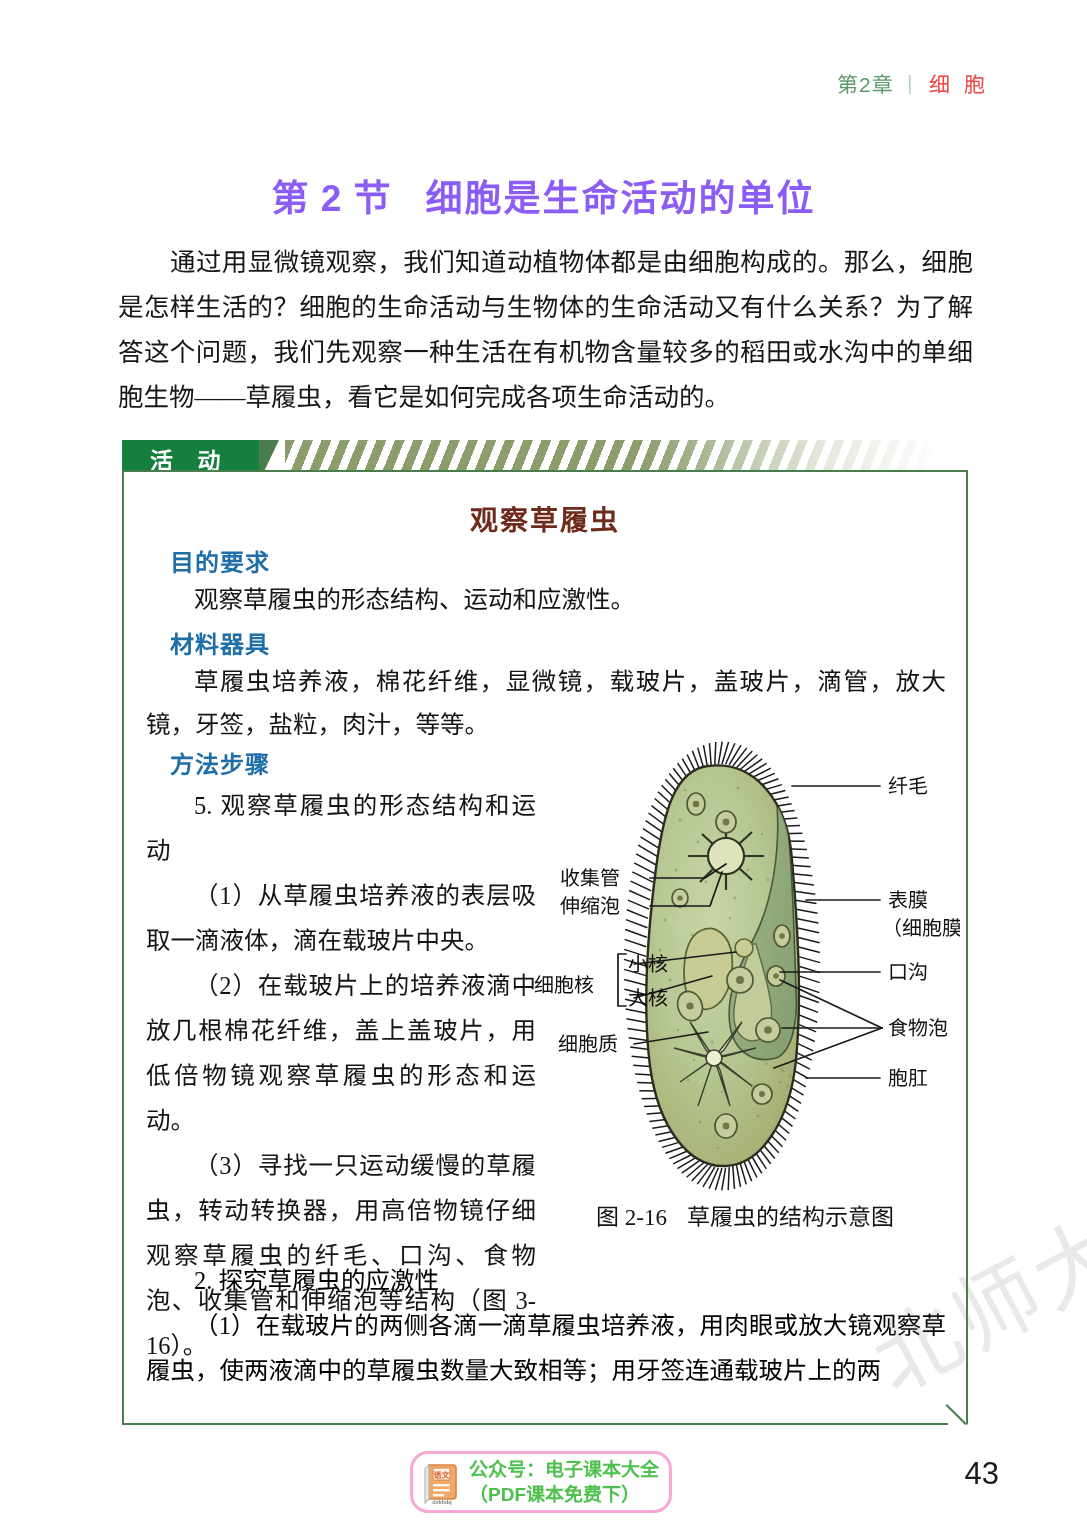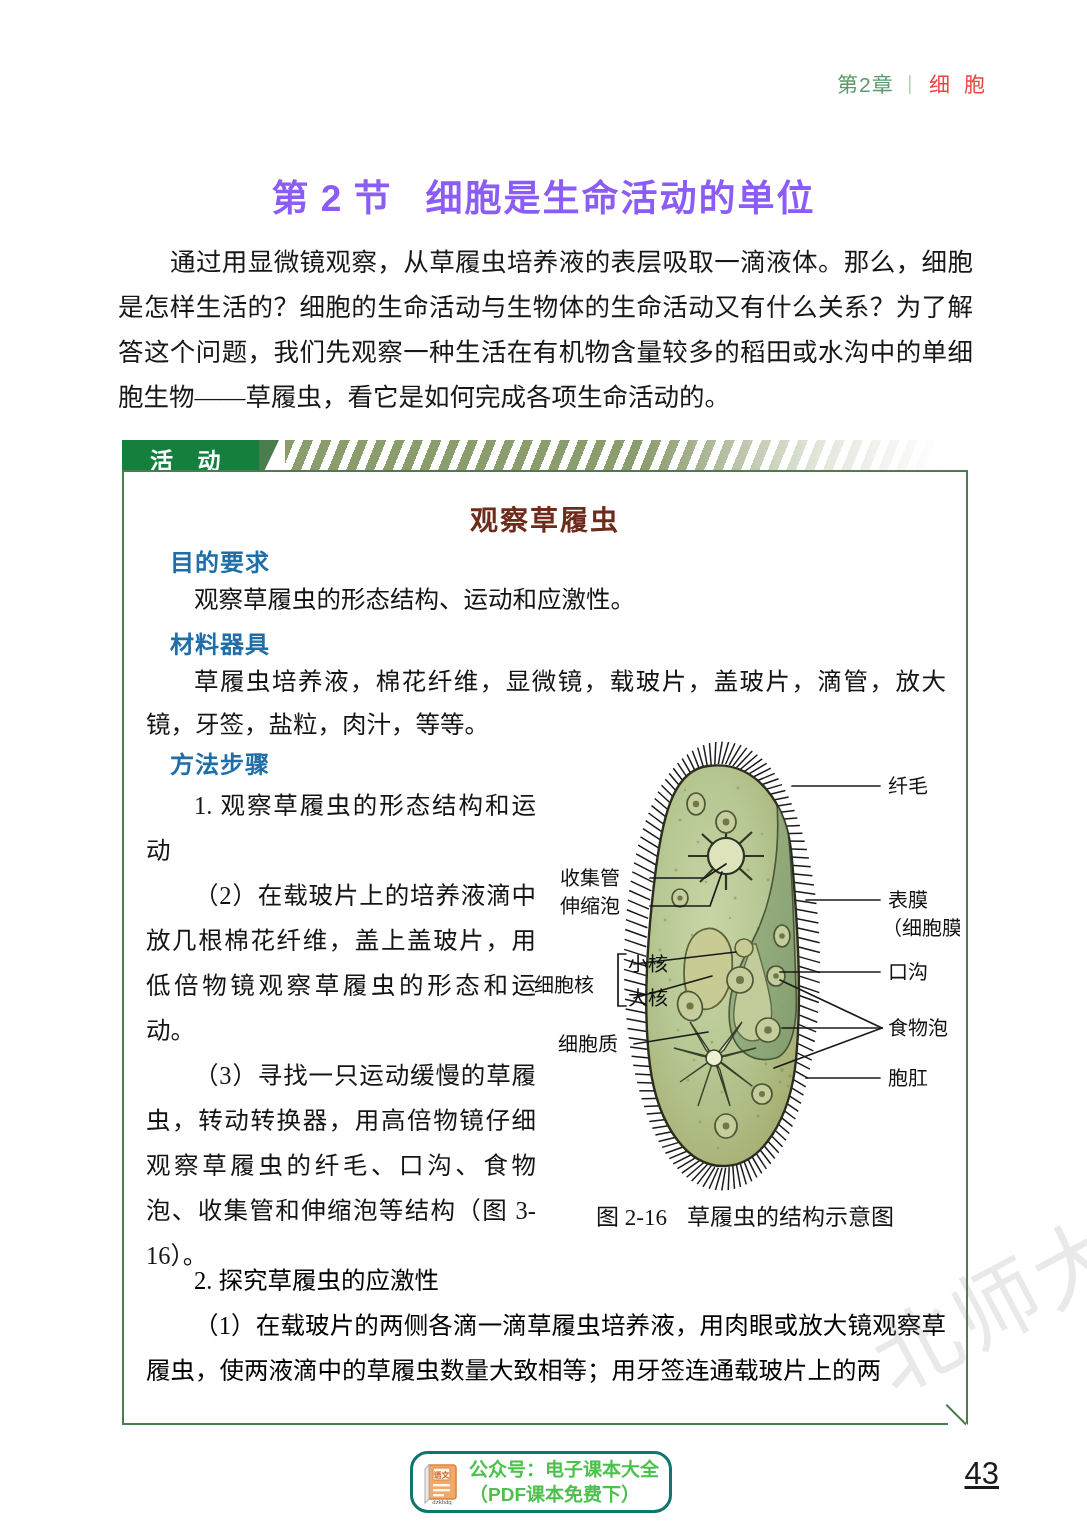--- a/index.html
+++ b/index.html
@@ -256,21 +256,21 @@
     user-select: none;
   }
 
   
   .promo {
     position: absolute;
     top: 1451px;
     left: 410px;
     width: 262px;
     height: 62px;
-    border: 3px solid #0f766e;
+    border: 3px solid #f9a8d4;
     border-radius: 18px;
     background: #ffffff;
     display: flex;
     align-items: center;
     gap: 8px;
     padding-left: 10px;
     box-sizing: border-box;
   }
   .promo-icon {
     width: 38px;
@@ -289,39 +289,38 @@
   }
 
   
   .folio {
     position: absolute;
     top: 1456px;
     right: 88px;
     font-family: "Liberation Sans", "DejaVu Sans", sans-serif;
     font-size: 31px;
     color: #1a1a1a;
-    text-decoration: underline;
   }
 </style>
 </head>
 <body>
 
 <div id="page">
 
   <div class="runhead">
     <span class="chap">第2章</span>
     <span class="bar">|</span>
     <span class="chname">细胞</span>
   </div>
 
   <div class="sec-title">
     <span class="num">第 2 节</span><span class="gap"></span><span>细胞是生命活动的单位</span>
   </div>
 
-  <div class="intro">通过用显微镜观察，从草履虫培养液的表层吸取一滴液体。那么，细胞是怎样生活的？细胞的生命活动与生物体的生命活动又有什么关系？为了解答这个问题，我们先观察一种生活在有机物含量较多的稻田或水沟中的单细胞生物——草履虫，看它是如何完成各项生命活动的。</div>
+  <div class="intro">通过用显微镜观察，我们知道动植物体都是由细胞构成的。那么，细胞是怎样生活的？细胞的生命活动与生物体的生命活动又有什么关系？为了解答这个问题，我们先观察一种生活在有机物含量较多的稻田或水沟中的单细胞生物——草履虫，看它是如何完成各项生命活动的。</div>
 
   <div class="act-head">
     <div class="act-tag">活 动</div>
     <div class="act-stripes"></div>
   </div>
 
   <div class="activity">
     <div class="act-fold"></div>
   </div>
 
@@ -329,21 +328,22 @@
 
   <div class="sub-head" id="h-aim">目的要求</div>
   <div class="body-txt" id="p-aim">观察草履虫的形态结构、运动和应激性。</div>
 
   <div class="sub-head" id="h-mat">材料器具</div>
   <div class="body-txt" id="p-mat">草履虫培养液，棉花纤维，显微镜，载玻片，盖玻片，滴管，放大镜，牙签，盐粒，肉汁，等等。</div>
 
   <div class="sub-head" id="h-step">方法步骤</div>
 
   <div class="col-left">
-    <p>1. 观察草履虫的形态结构和运动</p>
+    <p>5. 观察草履虫的形态结构和运动</p>
+    <p>（1）从草履虫培养液的表层吸取一滴液体，滴在载玻片中央。</p>
     <p>（2）在载玻片上的培养液滴中放几根棉花纤维，盖上盖玻片，用低倍物镜观察草履虫的形态和运动。</p>
     <p>（3）寻找一只运动缓慢的草履虫，转动转换器，用高倍物镜仔细观察草履虫的纤毛、口沟、食物泡、收集管和伸缩泡等结构（图 3-16）。</p>
   </div>
 
   <div class="col-full">
     <p>2. 探究草履虫的应激性</p>
     <p>（1）在载玻片的两侧各滴一滴草履虫培养液，用肉眼或放大镜观察草履虫，使两液滴中的草履虫数量大致相等；用牙签连通载玻片上的两</p>
   </div>
 
   <div class="figure">

